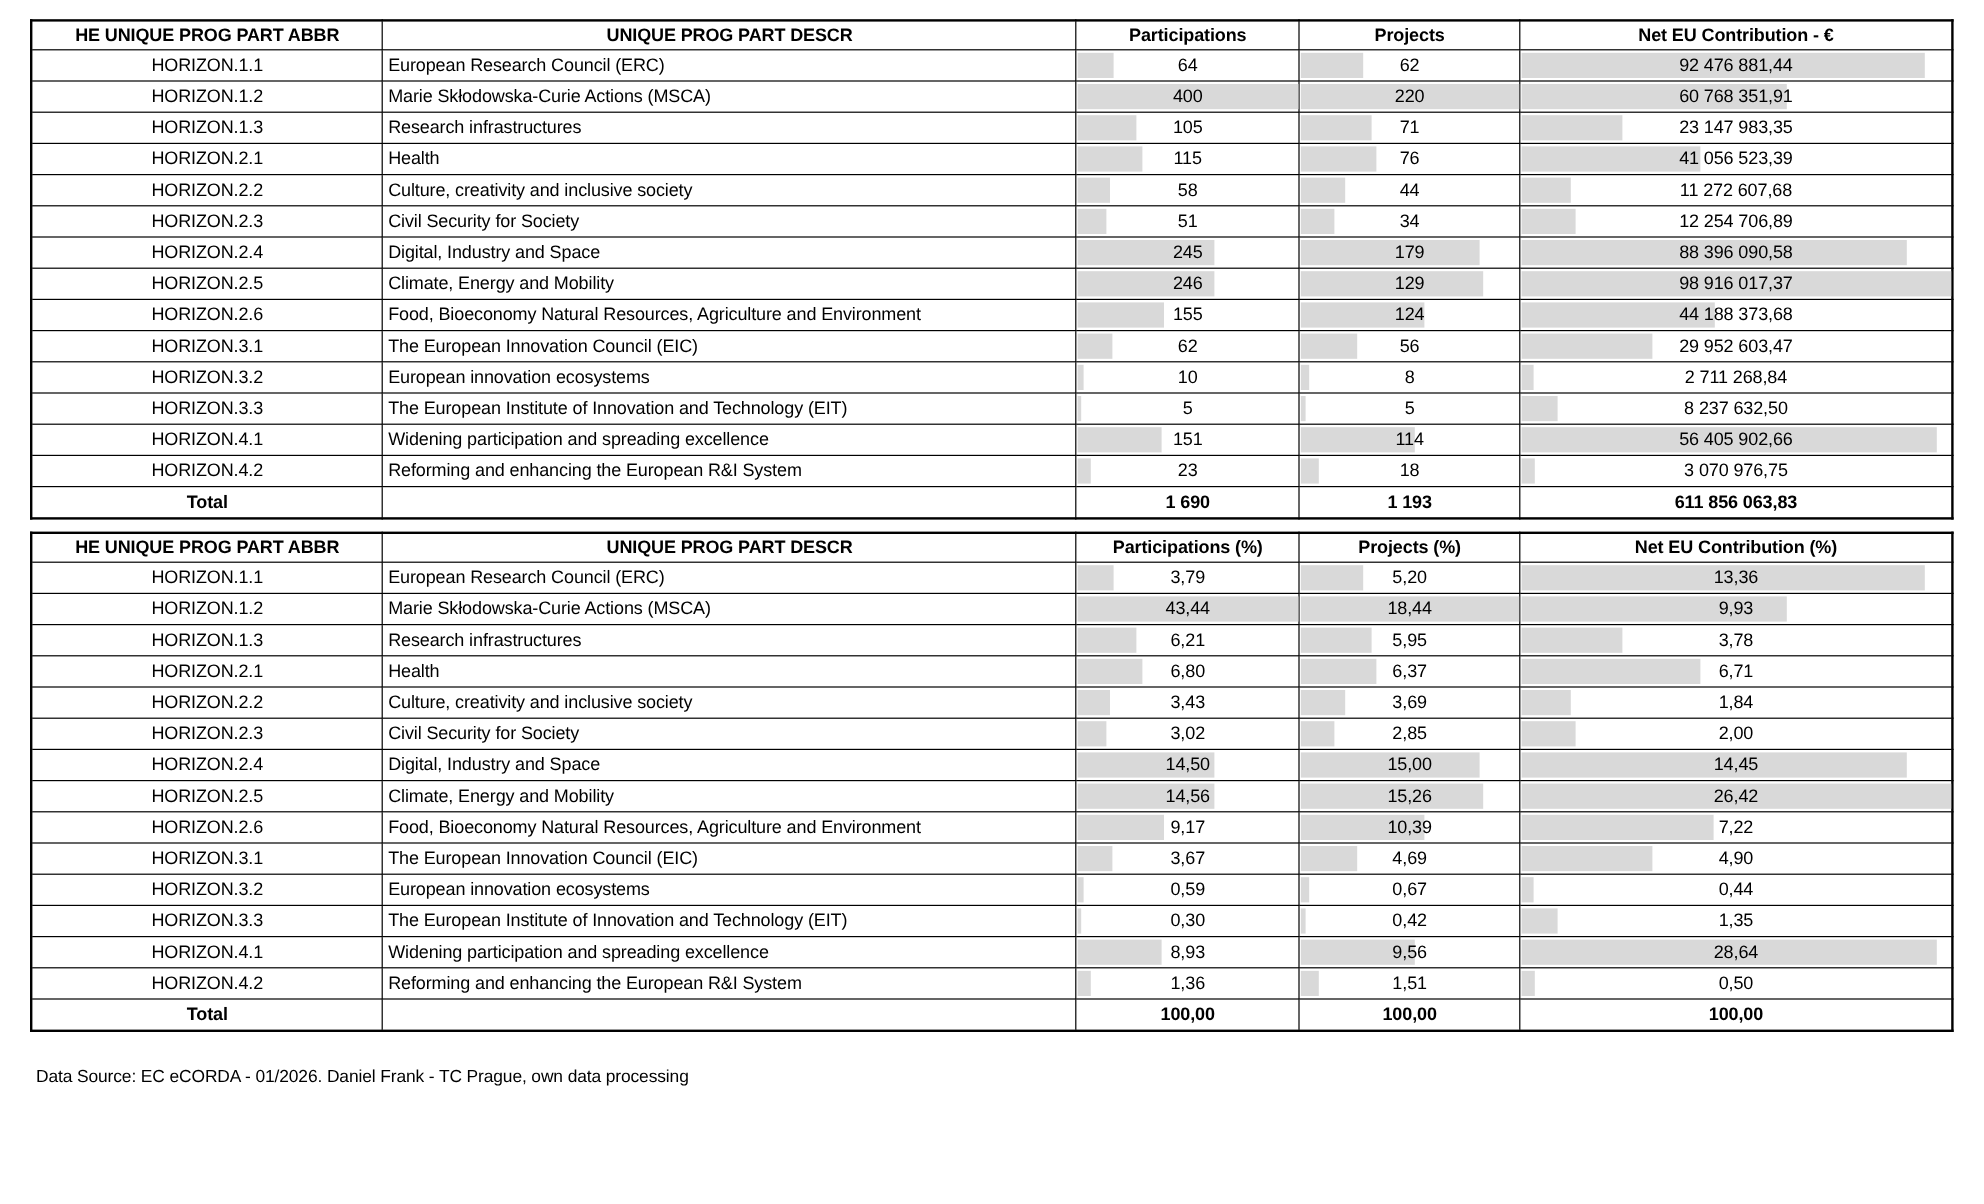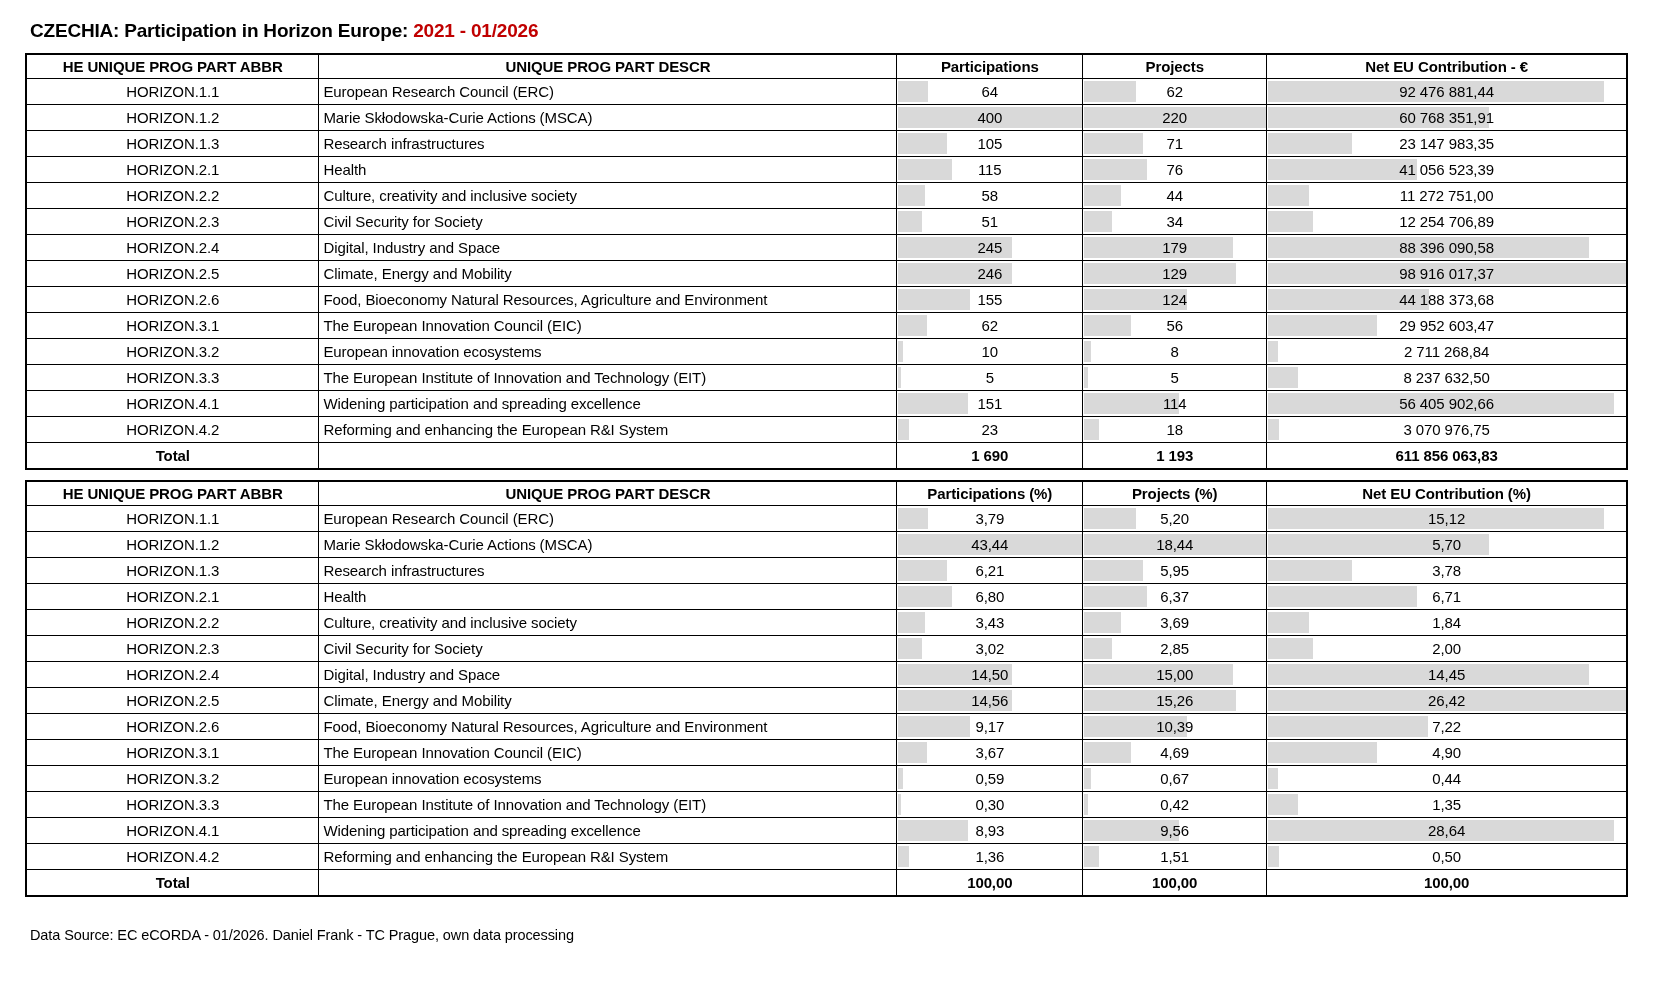--- a/index.html
+++ b/index.html
@@ -39,23 +39,20 @@
     font-weight:bold;font-size:15.5px;line-height:1.18;color:var(--logo-text,#1B6CAE);
     letter-spacing:0.3px;
   }
   .logo-text span{display:block;}
 </style>
 </head>
 <body>
 
 <div class="page">
 
-  <div class="title">
-    <span>CZECHIA: Participation in Horizon Europe: </span><span class="period">2021 - 01/2026</span>
-  </div>
 
   <table class="data-table" id="table1">
       <colgroup>
         <col style="width: 18.3%;">
         <col style="width: 36.1%;">
         <col style="width: 11.6%;">
         <col style="width: 11.5%;">
         <col style="width: 22.5%;">
       </colgroup>
       <thead>
@@ -94,21 +91,21 @@
           <td class="c-descr">Health</td>
           <td class="c-num"><div class="bar" style="width: 28.75%;"></div><span class="val">115</span></td>
           <td class="c-num"><div class="bar" style="width: 34.55%;"></div><span class="val">76</span></td>
           <td class="c-num"><div class="bar" style="width: 41.51%;"></div><span class="val">41 056 523,39</span></td>
         </tr>
         <tr>
           <td class="c-abbr">HORIZON.2.2</td>
           <td class="c-descr">Culture, creativity and inclusive society</td>
           <td class="c-num"><div class="bar" style="width: 14.5%;"></div><span class="val">58</span></td>
           <td class="c-num"><div class="bar" style="width: 20%;"></div><span class="val">44</span></td>
-          <td class="c-num"><div class="bar" style="width: 11.4%;"></div><span class="val">11 272 751,00</span></td>
+          <td class="c-num"><div class="bar" style="width: 11.4%;"></div><span class="val">11 272 607,68</span></td>
         </tr>
         <tr>
           <td class="c-abbr">HORIZON.2.3</td>
           <td class="c-descr">Civil Security for Society</td>
           <td class="c-num"><div class="bar" style="width: 12.75%;"></div><span class="val">51</span></td>
           <td class="c-num"><div class="bar" style="width: 15.45%;"></div><span class="val">34</span></td>
           <td class="c-num"><div class="bar" style="width: 12.39%;"></div><span class="val">12 254 706,89</span></td>
         </tr>
         <tr>
           <td class="c-abbr">HORIZON.2.4</td>
@@ -192,28 +189,28 @@
           <th>Projects (%)</th>
           <th>Net EU Contribution (%)</th>
         </tr>
       </thead>
       <tbody>
         <tr>
           <td class="c-abbr">HORIZON.1.1</td>
           <td class="c-descr">European Research Council (ERC)</td>
           <td class="c-num"><div class="bar" style="width: 16.01%;"></div><span class="val">3,79</span></td>
           <td class="c-num"><div class="bar" style="width: 28.2%;"></div><span class="val">5,20</span></td>
-          <td class="c-num"><div class="bar" style="width: 93.51%;"></div><span class="val">15,12</span></td>
+          <td class="c-num"><div class="bar" style="width: 93.51%;"></div><span class="val">13,36</span></td>
         </tr>
         <tr>
           <td class="c-abbr">HORIZON.1.2</td>
           <td class="c-descr">Marie Skłodowska-Curie Actions (MSCA)</td>
           <td class="c-num"><div class="bar" style="width: 100%;"></div><span class="val">43,44</span></td>
           <td class="c-num"><div class="bar" style="width: 100%;"></div><span class="val">18,44</span></td>
-          <td class="c-num"><div class="bar" style="width: 61.41%;"></div><span class="val">5,70</span></td>
+          <td class="c-num"><div class="bar" style="width: 61.41%;"></div><span class="val">9,93</span></td>
         </tr>
         <tr>
           <td class="c-abbr">HORIZON.1.3</td>
           <td class="c-descr">Research infrastructures</td>
           <td class="c-num"><div class="bar" style="width: 26.24%;"></div><span class="val">6,21</span></td>
           <td class="c-num"><div class="bar" style="width: 32.27%;"></div><span class="val">5,95</span></td>
           <td class="c-num"><div class="bar" style="width: 23.38%;"></div><span class="val">3,78</span></td>
         </tr>
         <tr>
           <td class="c-abbr">HORIZON.2.1</td>

